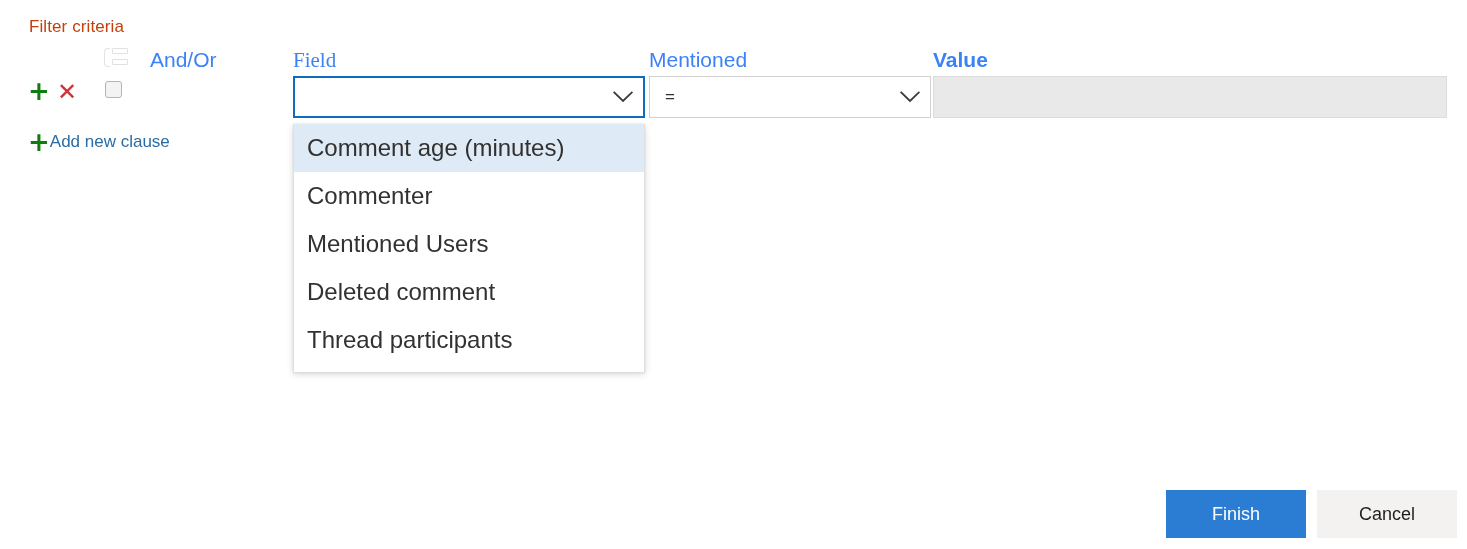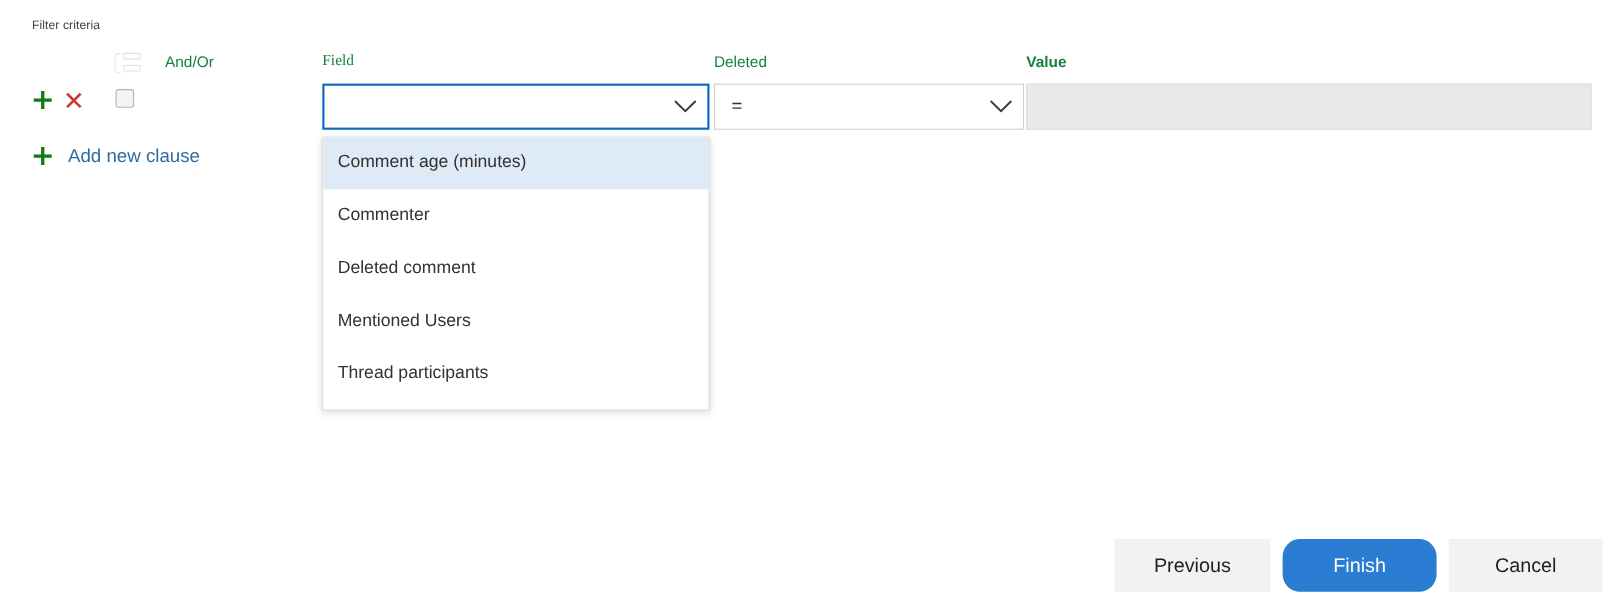--- a/index.html
+++ b/index.html
@@ -16,31 +16,31 @@
     overflow: hidden;
     position: relative;
     -webkit-font-smoothing: antialiased;
   }
 
   
   .section-title {
     position: absolute;
     left: 29px;
     top: 17px;
-    font-size: 11px;
-    color: #404040;
+    font-size: 17px;
+    color: #c2410c;
     letter-spacing: 0.1px;
     white-space: nowrap;
   }
 
   
   .col-header {
     position: absolute;
-    font-size: 14px;
-    color: #15803d;
+    font-size: 21px;
+    color: #3b82f6;
     white-space: nowrap;
   }
   .col-header.andor   { left: 150px; top: 48px; }
   .col-header.field   { left: 293px; top: 48px; font-family: Liberation Serif, serif; }
   .col-header.operator{ left: 649px; top: 48px; }
   .col-header.value   { left: 933px; top: 48px; font-weight: bold; }
 
   
   .group-icon {
     position: absolute;
@@ -111,21 +111,20 @@
     cursor: pointer;
   }
   .add-clause .plus {
     color: #107c10;
     font-size: 26px;
     line-height: 26px;
     font-weight: 700;
     font-family: "DejaVu Sans", sans-serif;
   }
   .add-clause .label {
-    margin-left: 12px;
     color: #2b6ca3;
     font-size: 17px;
   }
 
   
   .combo {
     position: absolute;
     height: 42px;
     box-sizing: border-box;
     background: #ffffff;
@@ -186,21 +185,21 @@
     box-sizing: border-box;
     box-shadow: 0 2.4px 7px rgba(0,0,0,0.14), 0 0.4px 2px rgba(0,0,0,0.10);
     padding-bottom: 8px;
     z-index: 20;
   }
   .dd-item {
     height: 48px;
     display: flex;
     align-items: center;
     padding-left: 13px;
-    font-size: 16px;
+    font-size: 24px;
     color: #323130;
     white-space: nowrap;
     cursor: pointer;
     box-sizing: border-box;
   }
   .dd-item.selected {
     background: #deeaf5;
   }
 
   
@@ -222,36 +221,36 @@
   }
   .btn.secondary {
     background: #f3f2f1;
     color: #201f1e;
   }
   .btn.primary {
     background: #2b7cd3;
     color: #ffffff;
   }
   .btn.previous { left: 1013px; width: 142px; }
-  .btn.finish   { left: 1166px; width: 140px; border-radius: 16px; }
+  .btn.finish   { left: 1166px; width: 140px; }
   .btn.cancel   { left: 1317px; width: 140px; }
 </style>
 </head>
 <body>
 
 <div class="section-title">Filter criteria</div>
 
 <div class="group-icon">
   <div class="brace"></div>
   <div class="bar b1"></div>
   <div class="bar b2"></div>
 </div>
 <div class="col-header andor">And/Or</div>
 <div class="col-header field">Field</div>
-<div class="col-header operator">Deleted</div>
+<div class="col-header operator">Mentioned</div>
 <div class="col-header value">Value</div>
 
 <div class="row-actions">
   <span class="icon-btn add">+</span>
   <span class="icon-btn remove">✕</span>
 </div>
 <div class="clause-checkbox"></div>
 
 <div class="add-clause">
   <span class="plus">+</span>
@@ -274,22 +273,21 @@
       <path d="M1.2 1.5 L10 10 L18.8 1.5" fill="none" stroke="#3b3a39" stroke-width="1.8" stroke-linecap="square"></path>
     </svg>
   </span>
 </div>
 
 <div class="value-field"></div>
 
 <div class="dropdown">
   <div class="dd-item selected">Comment age (minutes)</div>
   <div class="dd-item">Commenter</div>
+  <div class="dd-item">Mentioned Users</div>
   <div class="dd-item">Deleted comment</div>
-  <div class="dd-item">Mentioned Users</div>
   <div class="dd-item">Thread participants</div>
 </div>
 
 <div class="footer">
-  <button class="btn secondary previous">Previous</button>
   <button class="btn primary finish">Finish</button>
   <button class="btn secondary cancel">Cancel</button>
 </div>
 
 </body></html>

